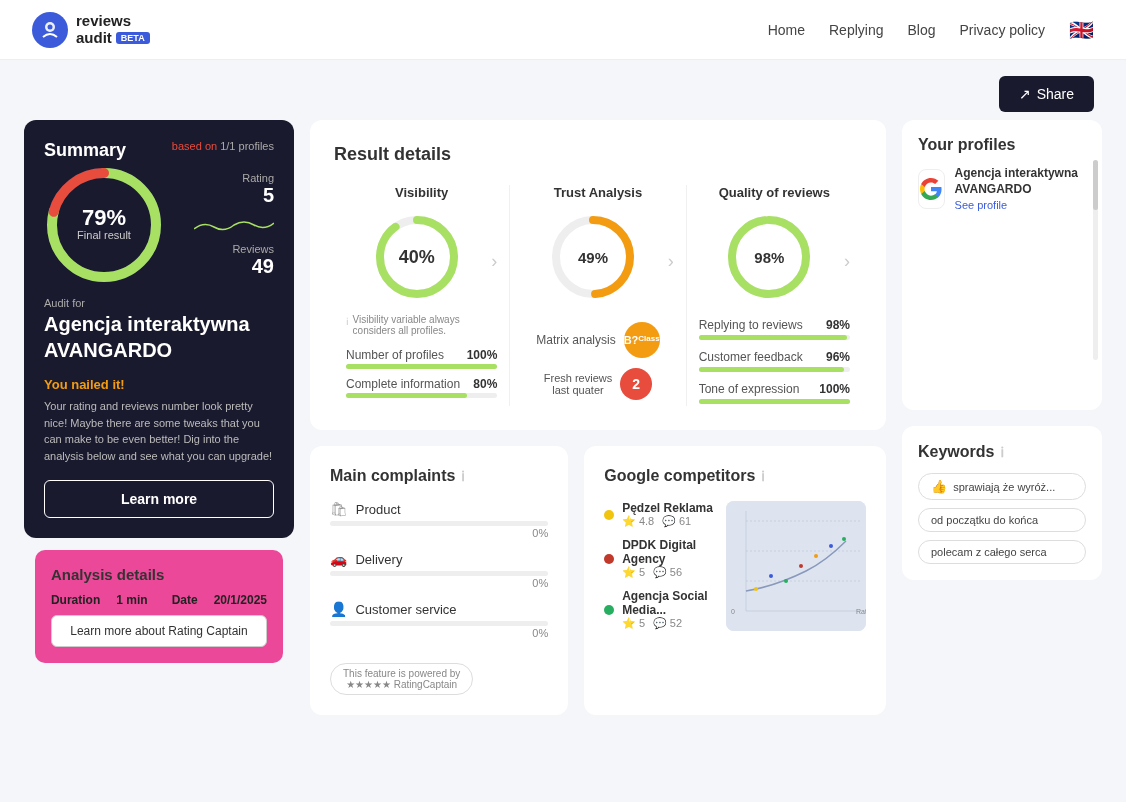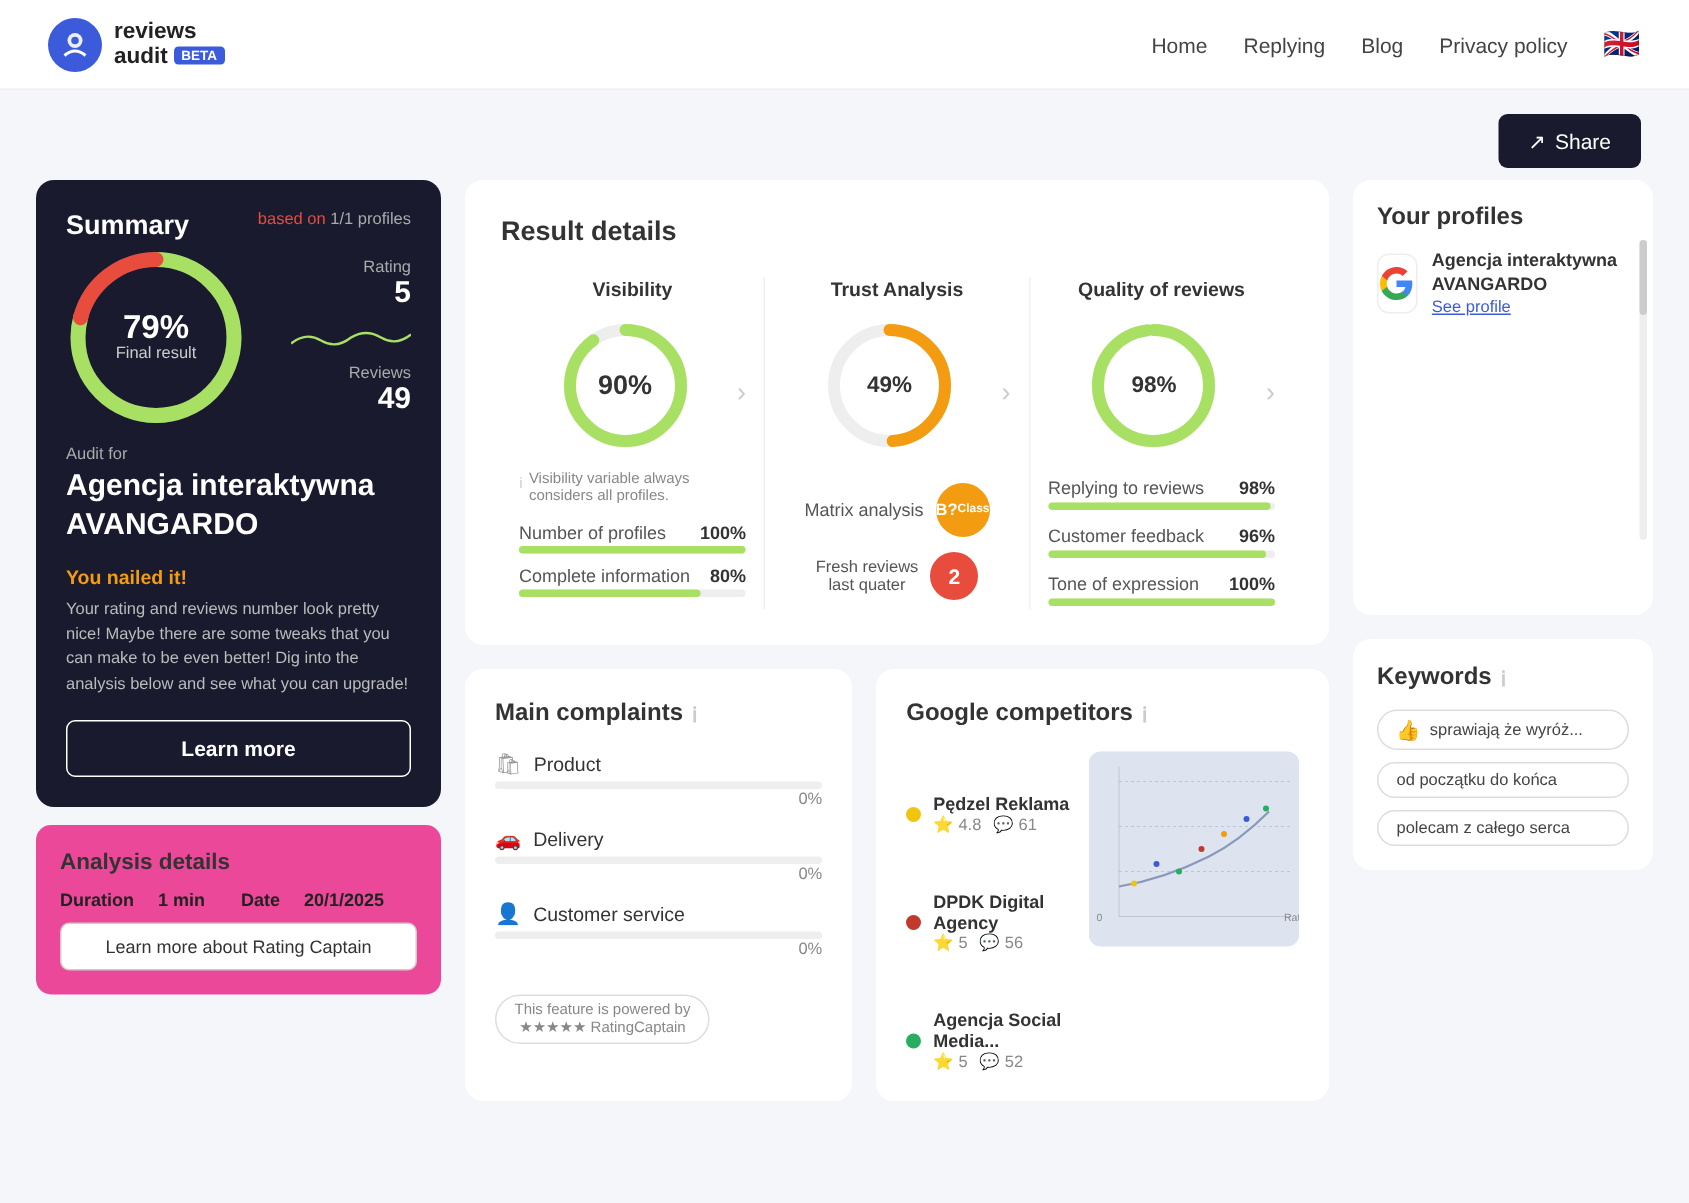--- a/index.html
+++ b/index.html
@@ -18,21 +18,21 @@
     .flag { font-size: 20px; }
 
     
     .share-bar { display: flex; justify-content: flex-end; padding: 16px 32px 8px; }
     .share-btn { background: #1a1a2e; color: #fff; border: none; padding: 10px 20px; border-radius: 6px; cursor: pointer; font-size: 14px; display: flex; align-items: center; gap: 6px; }
 
     
     .main { display: flex; gap: 16px; padding: 0 24px 24px; }
 
     
-    .left-panel { width: 270px; flex-shrink: 0; display: flex; flex-direction: column; gap: 12px; }
+    .left-panel { width: 270px; flex-shrink: 0; display: flex; flex-direction: column; gap: 12px; align-items: center; }
 
     .summary-card { background: #1a1a2e; color: #fff; border-radius: 12px; padding: 20px; }
     .summary-title { font-size: 18px; font-weight: 700; margin-bottom: 4px; }
     .based-on { font-size: 11px; color: #aaa; text-align: right; margin-bottom: 12px; }
     .based-on span { color: #e74c3c; }
 
     .score-area { display: flex; align-items: center; justify-content: space-between; margin-bottom: 12px; }
     .circle-container { position: relative; width: 120px; height: 120px; }
     .circle-container svg { width: 120px; height: 120px; transform: rotate(-90deg); }
     .circle-bg { fill: none; stroke: #2d3561; stroke-width: 10; }
@@ -113,38 +113,38 @@
     .complaint-icon { color: #999; font-size: 14px; }
     .complaint-bar-bg { background: #eee; border-radius: 3px; height: 5px; }
     .complaint-bar-fill { height: 5px; border-radius: 3px; background: #b0bec5; }
     .complaint-value { font-size: 11px; color: #888; text-align: right; margin-top: 1px; }
 
     .powered-by { border: 1px solid #ddd; border-radius: 20px; padding: 4px 12px; font-size: 10px; color: #888; text-align: center; margin-top: 12px; display: inline-block; }
 
     
     .competitors-card { background: #fff; border-radius: 12px; padding: 20px; flex: 1.2; }
     .competitor-list { display: flex; flex-direction: column; gap: 10px; }
-    .competitor-item { display: flex; align-items: center; gap: 8px; font-size: 12px; margin-top: 28px; }
+    .competitor-item { display: flex; align-items: center; gap: 8px; font-size: 12px; }
     .comp-dot { width: 10px; height: 10px; border-radius: 50%; flex-shrink: 0; }
     .comp-name { font-weight: 600; color: #333; }
     .comp-stats { color: #888; font-size: 11px; display: flex; gap: 8px; align-items: center; }
 
     .chart-placeholder { width: 140px; height: 130px; flex-shrink: 0; background: #dde4f0; border-radius: 8px; overflow: hidden; position: relative; }
     .chart-placeholder svg { width: 100%; height: 100%; }
 
     
     .right-panel { width: 200px; flex-shrink: 0; display: flex; flex-direction: column; gap: 16px; }
 
     .profiles-card { background: #fff; border-radius: 12px; padding: 16px; height: 290px; overflow: hidden; }
     .profiles-card-title { font-size: 16px; font-weight: 700; margin-bottom: 12px; }
 
     .profile-entry { display: flex; align-items: center; gap: 10px; }
     .g-logo { width: 40px; height: 40px; background: #fff; border: 1px solid #eee; border-radius: 8px; display: flex; align-items: center; justify-content: center; font-size: 18px; }
     .profile-name { font-size: 12px; font-weight: 600; line-height: 1.3; }
-    .see-profile { font-size: 11px; color: #3b5bdb; cursor: pointer; text-decoration: underline; margin-top: 2px; }
+    .see-profile { font-size: 11px; color: #3b5bdb; cursor: pointer; margin-top: 2px; }
 
     .keywords-card { background: #fff; border-radius: 12px; padding: 16px; }
     .keywords-title { font-size: 16px; font-weight: 700; margin-bottom: 12px; display: flex; align-items: center; gap: 6px; }
     .keyword-chips { display: flex; flex-direction: column; gap: 8px; }
     .keyword-chip { border: 1px solid #ddd; border-radius: 20px; padding: 5px 12px; font-size: 11px; color: #444; display: flex; align-items: center; gap: 6px; cursor: pointer; }
     .thumb-icon { color: #a8e063; font-size: 13px; }
   </style>
 </head>
 <body>
 
@@ -244,21 +244,21 @@
       <div class="metrics-row">
 
         <div class="metric-col">
           <div class="metric-name">Visibility</div>
           <div style="display:flex; align-items:center; justify-content:center; gap:4px;">
             <div class="donut-wrap">
               <svg viewBox="0 0 90 90">
                 <circle class="d-bg" cx="45" cy="45" r="37"></circle>
                 <circle class="d-green" cx="45" cy="45" r="37" style="stroke-dasharray:232.5; stroke-dashoffset:23.25;"></circle>
               </svg>
-              <div class="donut-label">90%</div>
+              <div class="donut-label">40%</div>
             </div>
             <span class="chevron">›</span>
           </div>
           <div class="note">
             <span style="color:#ccc;">ℹ</span>
             <span>Visibility variable always considers all profiles.</span>
           </div>
           <div class="profiles-section">
             <div class="profiles-item">
               <div class="profiles-item-header">

